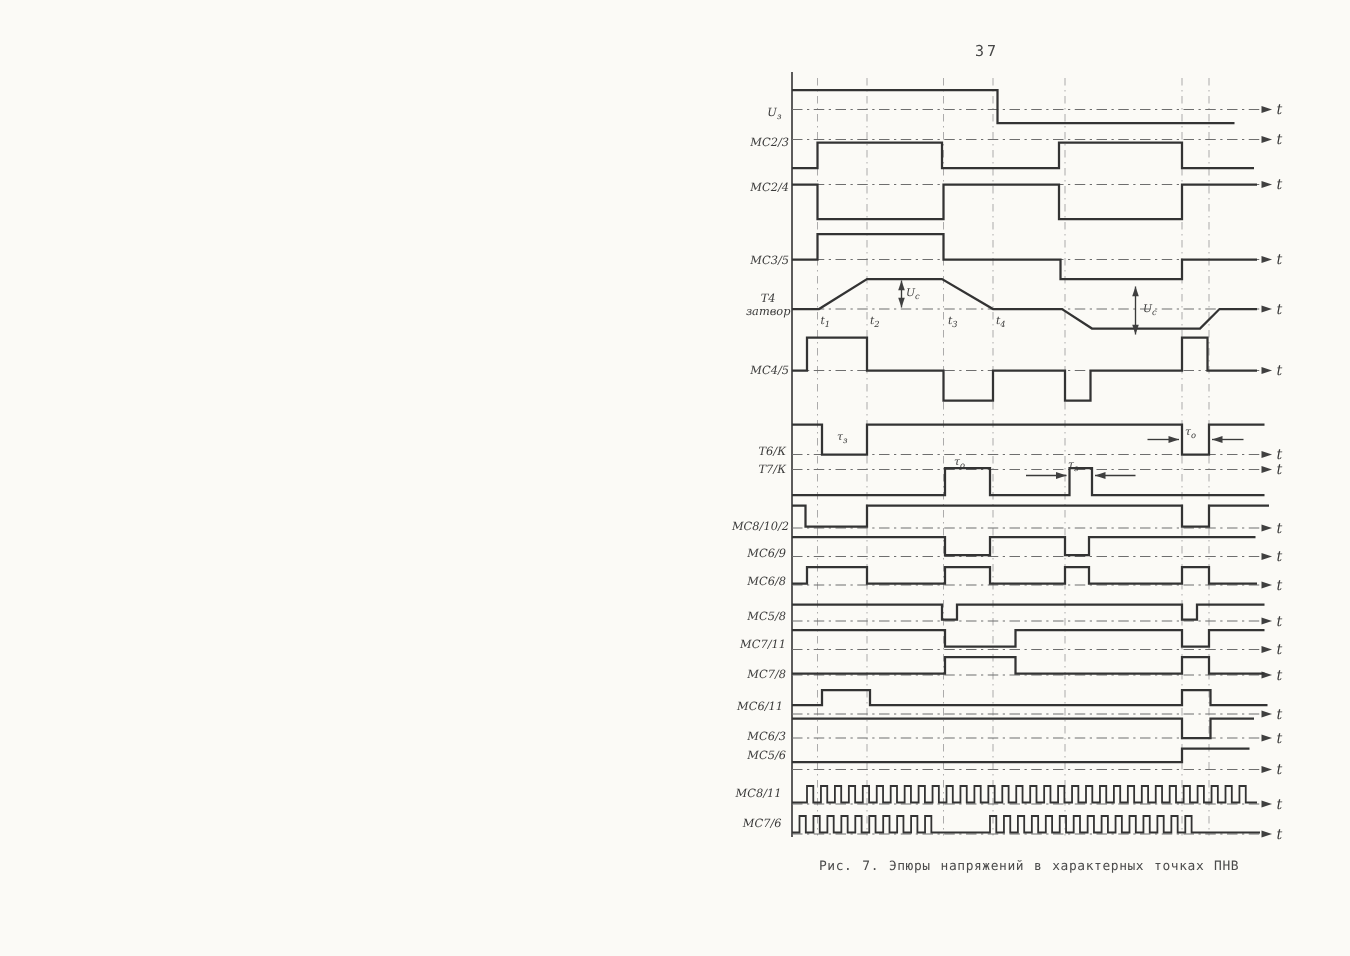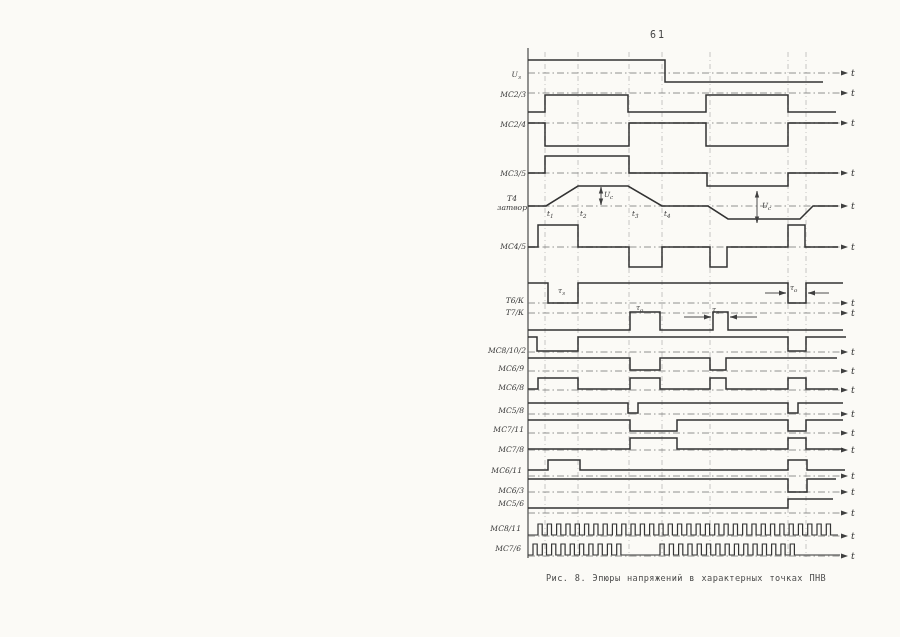--- a/index.html
+++ b/index.html
@@ -30,21 +30,21 @@
   .measure{stroke:#3a3a3a;stroke-width:0.9;}
   .arrowhead{fill:#3f3f3f;stroke:none;}
   .tracelabel{font-family:"DejaVu Serif",serif;font-style:italic;font-size:7.6px;fill:#3a3a3a;}
   .tlabel{font-family:"DejaVu Serif",serif;font-style:italic;font-size:9.5px;fill:#3a3a3a;}
   .anno{font-family:"DejaVu Serif",serif;font-style:italic;font-size:7.2px;fill:#3a3a3a;}
 </style>
 </head>
 <body>
 
 <div class="page">
-  <div class="page-number">61</div>
+  <div class="page-number">37</div>
   <svg id="wave-svg" width="900" height="637" viewBox="0 0 900 637">
       <g>
         <line x1="545" y1="52" x2="545" y2="557" class="grid"></line>
         <line x1="578" y1="52" x2="578" y2="557" class="grid"></line>
         <line x1="629" y1="52" x2="629" y2="557" class="grid"></line>
         <line x1="662" y1="52" x2="662" y2="557" class="grid"></line>
         <line x1="710" y1="52" x2="710" y2="557" class="grid"></line>
         <line x1="788" y1="52" x2="788" y2="557" class="grid"></line>
         <line x1="806" y1="52" x2="806" y2="557" class="grid"></line>
       </g>
@@ -207,14 +207,14 @@
         <line x1="765" y1="293" x2="786" y2="293" class="measure"></line>
         <polygon points="786,293 779,290.6 779,295.4" class="arrowhead"></polygon>
         <line x1="808" y1="293" x2="829" y2="293" class="measure"></line>
         <polygon points="808,293 815,290.6 815,295.4" class="arrowhead"></polygon>
         <line x1="684" y1="317" x2="711" y2="317" class="measure"></line>
         <polygon points="711,317 704,314.6 704,319.4" class="arrowhead"></polygon>
         <line x1="730" y1="317" x2="757" y2="317" class="measure"></line>
         <polygon points="730,317 737,314.6 737,319.4" class="arrowhead"></polygon>
       </g>
     </svg>
-  <div class="caption">Рис. 8. Эпюры напряжений в характерных точках ПНВ</div>
+  <div class="caption">Рис. 7. Эпюры напряжений в характерных точках ПНВ</div>
 </div>
 
 </body></html>

